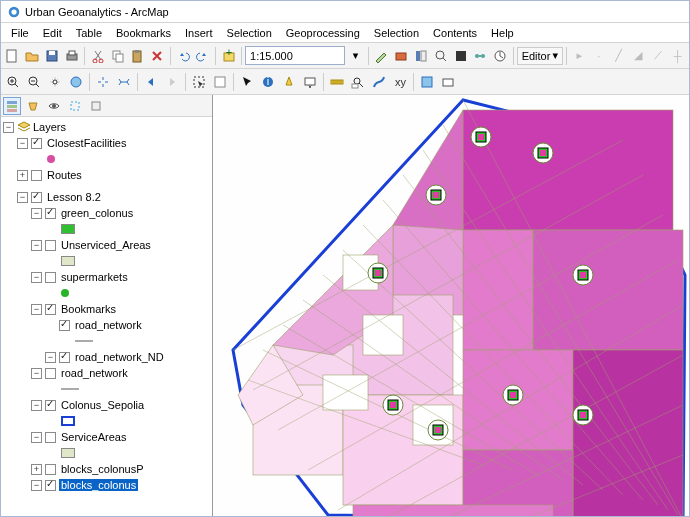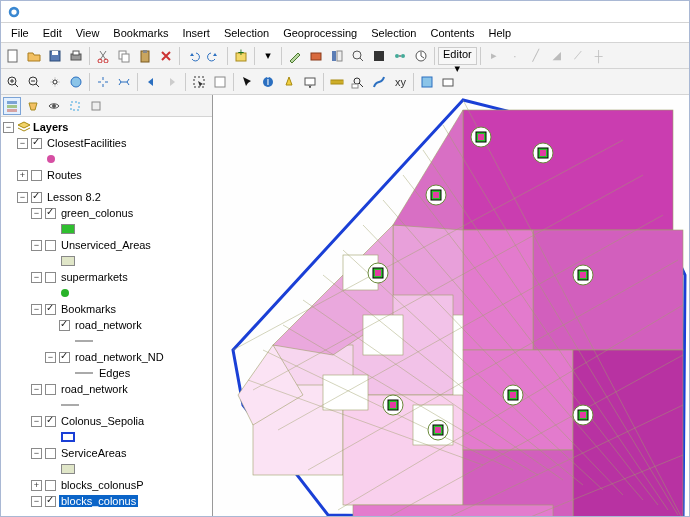--- a/index.html
+++ b/index.html
@@ -5,21 +5,21 @@
 *{box-sizing:border-box;margin:0;padding:0;font-family:"Segoe UI",Tahoma,sans-serif;font-size:11px;}
 body{width:690px;height:517px;background:#fff;overflow:hidden;border:1px solid #a9b8d4;}
 .titlebar{height:22px;background:#fff;padding:2px 6px;display:flex;align-items:center;border-bottom:1px solid #d4d4d4;}
 .ti{width:14px;height:14px;margin-right:4px;}
 .menubar{height:20px;display:flex;align-items:center;padding:0 4px;gap:2px;border-bottom:1px solid #d4d4d4;text-align:center;}
 .menubar span{padding:2px 6px;cursor:default;}
 .toolbar{height:26px;display:flex;align-items:center;padding:0 2px;gap:1px;border-bottom:1px solid #d4d4d4;background:#f4f4f4;}
 .tb{width:20px;height:20px;display:flex;align-items:center;justify-content:center;border:1px solid transparent;}
 .sep{width:1px;height:18px;background:#ccc;margin:0 2px;}
 .scale{width:100px;height:19px;border:1px solid #9daecd;background:#fff;padding:1px 4px;}
-.editor{height:18px;border:1px solid #ccc;background:#f7f7f7;display:flex;align-items:center;padding:0 4px;gap:2px;flex-direction:column;}
+.editor{height:18px;border:1px solid #ccc;background:#f7f7f7;display:flex;align-items:center;padding:0 4px;gap:2px;}
 .main{display:flex;height:449px;}
 .toc{width:212px;border-right:1px solid #999;display:flex;flex-direction:column;background:#fff;}
 .toc-hdr{height:20px;background:linear-gradient(#f3f6fb,#dbe4f0);border-bottom:1px solid #9daecd;display:flex;align-items:center;justify-content:space-between;padding:0 4px;color:#2b4a77;}
 .toc-btn{display:flex;gap:1px;}
 .toc-btn .b{width:14px;height:14px;}
 .toc-icons{height:22px;background:#f4f4f4;border-bottom:1px solid #d4d4d4;display:flex;align-items:center;padding:0 2px;gap:3px;}
 .toc-icons .ic{width:18px;height:18px;border:1px solid transparent;display:flex;align-items:center;justify-content:center;}
 .toc-icons .ic.sel{border-color:#7ba3d6;background:#e3f0ff;}
 .tree{flex:1;overflow-y:auto;padding:2px 0;}
 .node{display:flex;align-items:center;height:16px;white-space:nowrap;}
@@ -35,26 +35,27 @@
 .dimbtn{width:20px;height:18px;display:flex;align-items:center;justify-content:center;color:#bbb;}
 </style>
 </head>
 <body>
 
 <div class="titlebar">
   <svg class="ti" viewBox="0 0 16 16">
       <circle cx="8" cy="8" r="6" fill="#3a87d1"></circle>
       <circle cx="8" cy="8" r="3" fill="#fff"></circle>
     </svg>
+  <span>Urban Geoanalytics - ArcMap</span>
 </div>
 
 <div class="menubar">
   <span>File</span>
   <span>Edit</span>
-  <span>View</span>
+  <span>Table</span>
   <span>Bookmarks</span>
   <span>Insert</span>
   <span>Selection</span>
   <span>Geoprocessing</span>
   <span>Selection</span>
   <span>Contents</span>
   <span>Help</span>
 </div>
 
 <div class="toolbar">
@@ -119,20 +120,21 @@
       </svg>
     </div>
   <div class="sep"></div>
   <div class="tb">
       <svg width="14" height="14">
         <rect x="2" y="4" width="10" height="8" fill="#f3d86a" stroke="#a78a1e"></rect>
         <text x="7" y="7" font-size="9" fill="#1a6e1a" text-anchor="middle">+</text>
       </svg>
     </div>
   <div class="sep"></div>
+  <input class="scale" value="1:15.000" style="">
   <div class="tb">▾</div>
   <div class="sep"></div>
   <div class="tb">
       <svg width="14" height="14">
         <path d="M2 12l8-8 2 2-8 8z" fill="#b7d5a0" stroke="#4a7a2e"></path>
       </svg>
     </div>
   <div class="tb">
       <svg width="14" height="14">
         <rect x="2" y="4" width="10" height="7" fill="#d86a3e" stroke="#8a3a1a"></rect>
@@ -335,21 +337,21 @@
           </svg>
         </div>
   </div>
   <div class="tree">
     <div class="node" style="padding-left:2px">
           <span class="exp">−</span>
           <svg width="14" height="12">
             <path d="M7 1l6 3-6 3-6-3z" fill="#f2d36a" stroke="#a88a10"></path>
             <path d="M1 7l6 3 6-3" fill="none" stroke="#a88a10"></path>
           </svg>
-          <span class="lbl" style="font-weight:bold">Layers</span>
+          <span class="lbl" style="font-weight:normal">Layers</span>
         </div>
 
     <div class="node" style="padding-left:16px">
           <span class="exp">−</span>
           <span class="chk on"></span>
           <span class="lbl">ClosestFacilities</span>
         </div>
     <div class="node" style="padding-left:46px">
           <span class="sym" style="width:8px;height:8px;background:#d64fa3;border-radius:50%"></span>
         </div>
@@ -399,24 +401,20 @@
           <span class="chk on"></span>
           <span class="lbl">road_network</span>
         </div>
     <div class="node" style="padding-left:74px">
           <span class="sym" style="width:18px;height:2px;background:#aaa"></span>
         </div>
     <div class="node" style="padding-left:44px">
           <span class="exp">−</span>
           <span class="chk on"></span>
           <span class="lbl">road_network_ND</span>
-        </div>
-    <div class="node" style="padding-left:74px">
-          <span class="sym" style="width:18px;height:2px;background:#aaa"></span>
-          <span class="lbl">Edges</span>
         </div>
     <div class="node" style="padding-left:30px">
           <span class="exp">−</span>
           <span class="chk"></span>
           <span class="lbl">road_network</span>
         </div>
     <div class="node" style="padding-left:60px">
           <span class="sym" style="width:18px;height:2px;background:#aaa"></span>
         </div>
     <div class="node" style="padding-left:30px">

